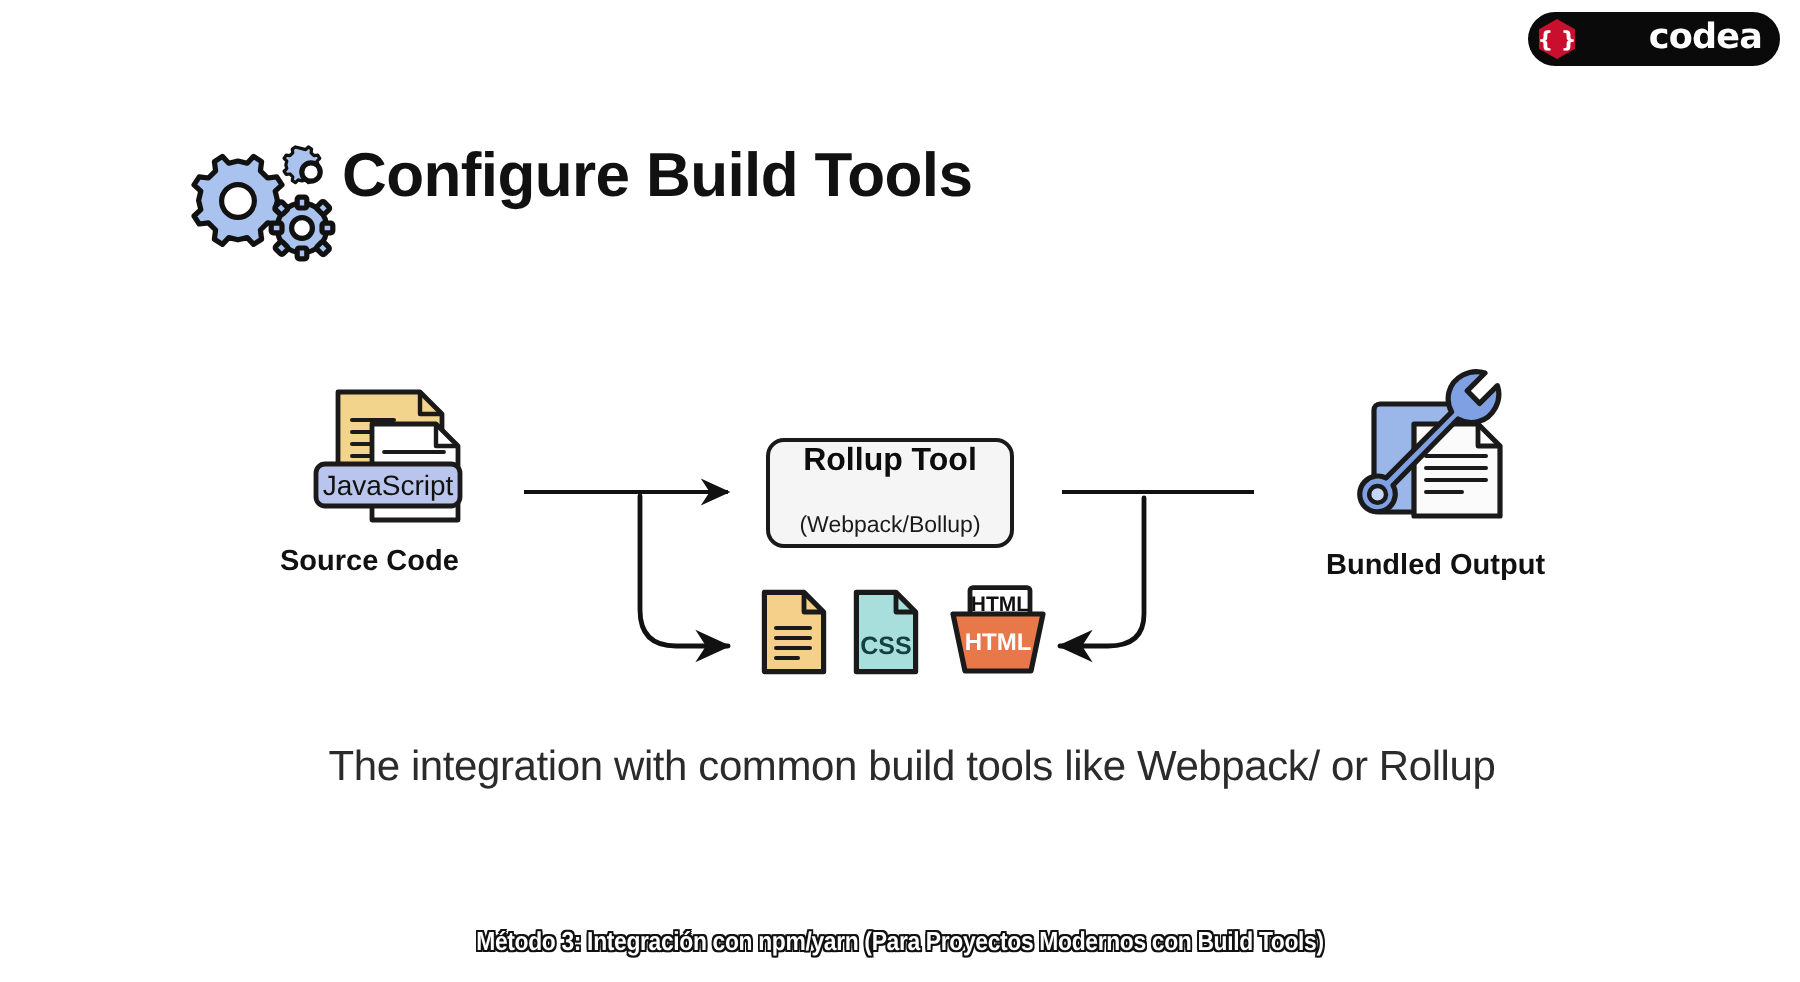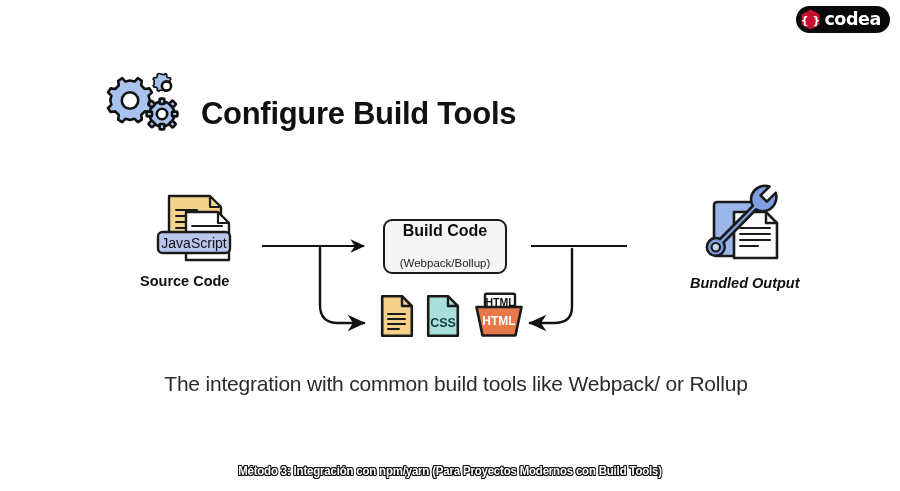--- a/index.html
+++ b/index.html
@@ -43,30 +43,30 @@
     flex: 0 0 auto;
   }
   .brand-hex svg { display: block; }
   .brand-word {
     color: #ffffff;
     font-size: 17.5px;
     font-weight: 700;
     letter-spacing: -0.4px;
     line-height: 1;
     font-family: "DejaVu Sans", sans-serif;
+    margin-left: 32px;
   }
 
   
   .title-row {
     position: absolute;
-    left: 104px;
+    left: 93px;
     top: 70px;
     display: flex;
-    align-items: flex-end;
-    gap: 19px;
+    align-items: flex-start;
   }
   .gears-icon { width: 78px; height: 62px; display: block; }
   .page-title {
     font-size: 31px;
     font-weight: 700;
     color: #111111;
     letter-spacing: -0.3px;
     white-space: nowrap;
     font-family: "Liberation Sans", sans-serif;
   }
@@ -76,21 +76,21 @@
   .diagram svg.edges {
     position: absolute;
     left: 0; top: 0;
     width: 900px; height: 420px;
     pointer-events: none;
   }
 
   .node { position: absolute; }
 
   .node-source { left: 140px; top: 188px; width: 108px; }
-  .node-output { left: 690px; top: 182px; width: 108px; font-style: italic; }
+  .node-output { left: 663px; top: 182px; width: 108px; }
 
   .node-icon { display: block; margin: 0 auto; }
 
   .node-label {
     text-align: left;
     font-size: 14.5px;
     font-weight: 700;
     color: #111111;
     margin-top: 7px;
     white-space: nowrap;
@@ -260,21 +260,21 @@
           </g>
 
           <rect x="6" y="44" width="72" height="21" rx="4.5" fill="#B9C5EC" stroke="#1a1a1a" stroke-width="2.4"></rect>
           <text x="42" y="59.5" font-family="Liberation Sans, sans-serif" font-size="14" font-weight="500" fill="#111111" text-anchor="middle">JavaScript</text>
         </svg>
       </span>
       <div class="node-label">Source Code</div>
     </div>
 
     <div class="build-box">
-      <div class="build-title">Build Code</div>
+      <div class="build-title">Rollup Tool</div>
       <div class="build-sub">(Webpack/Bollup)</div>
     </div>
 
     <div class="files-row">
       <span>
         <svg class="file-ico" width="34" height="44" viewBox="0 0 34 44">
           <path d="M2.2 2.2 L22 2.2 L31.8 12 L31.8 41.8 L2.2 41.8 Z" fill="#F5D08A" stroke="#1a1a1a" stroke-width="2.6" stroke-linejoin="round"></path>
           <path d="M22 2.2 L22 12 L31.8 12" fill="none" stroke="#1a1a1a" stroke-width="2.4" stroke-linejoin="round"></path>
           <g stroke="#1a1a1a" stroke-width="2" stroke-linecap="round">
             <line x1="8" y1="20" x2="25" y2="20"></line>

